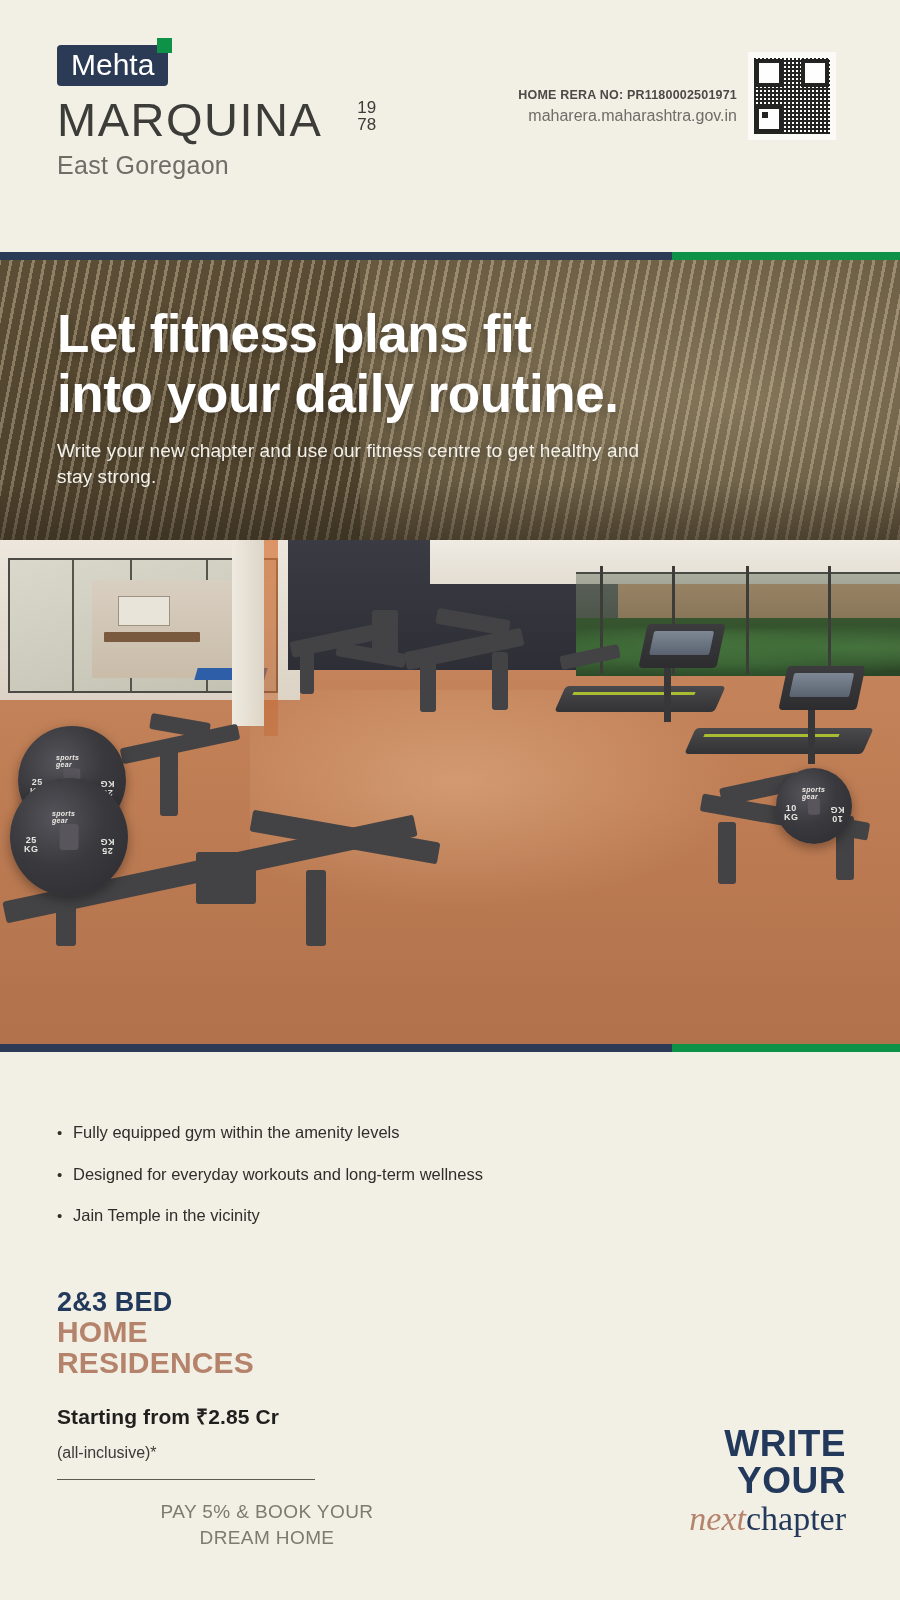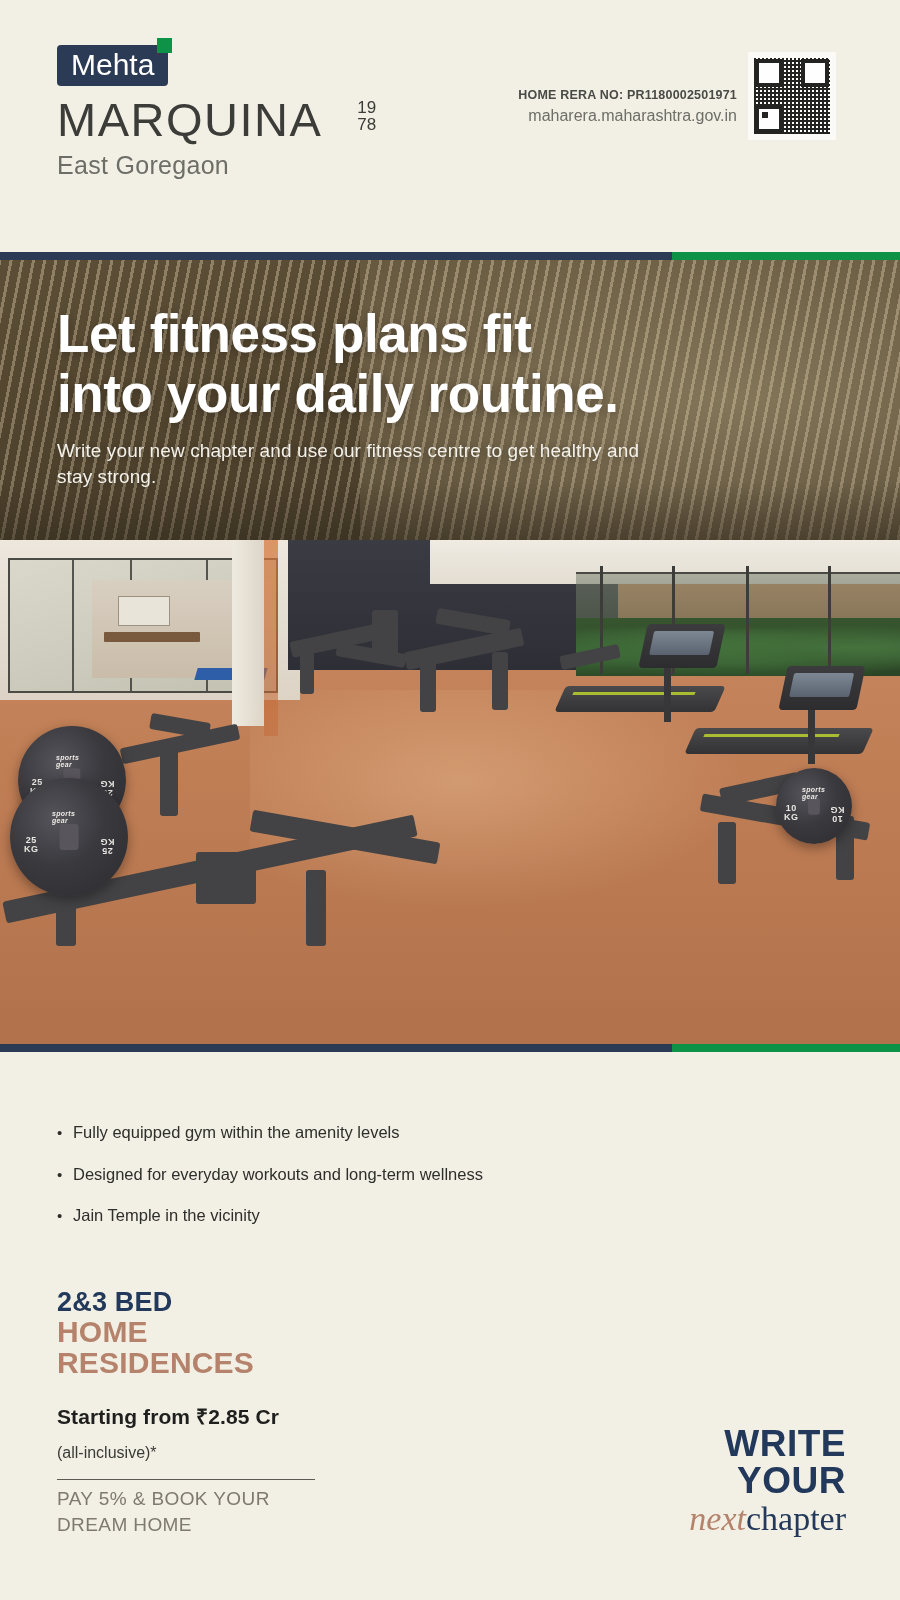--- a/index.html
+++ b/index.html
@@ -480,26 +480,27 @@
     font-weight: 400;
     color: #3A3A37;
   }
   .offer-rule {
     margin-top: 17px;
     width: 258px;
     height: 1px;
     background: #5B5B54;
   }
   .offer-cta {
-    margin-top: 6px;
+    margin-top: 19px;
     font-size: 19px;
     font-weight: 400;
     letter-spacing: 0.4px;
     color: #7E7A6F;
     line-height: 1.35;
+    text-align: center;
   }
 
   
   .tagline {
     position: absolute;
     right: 54px;
     top: 1425px;
     text-align: right;
   }
   .tag-write, .tag-your {

